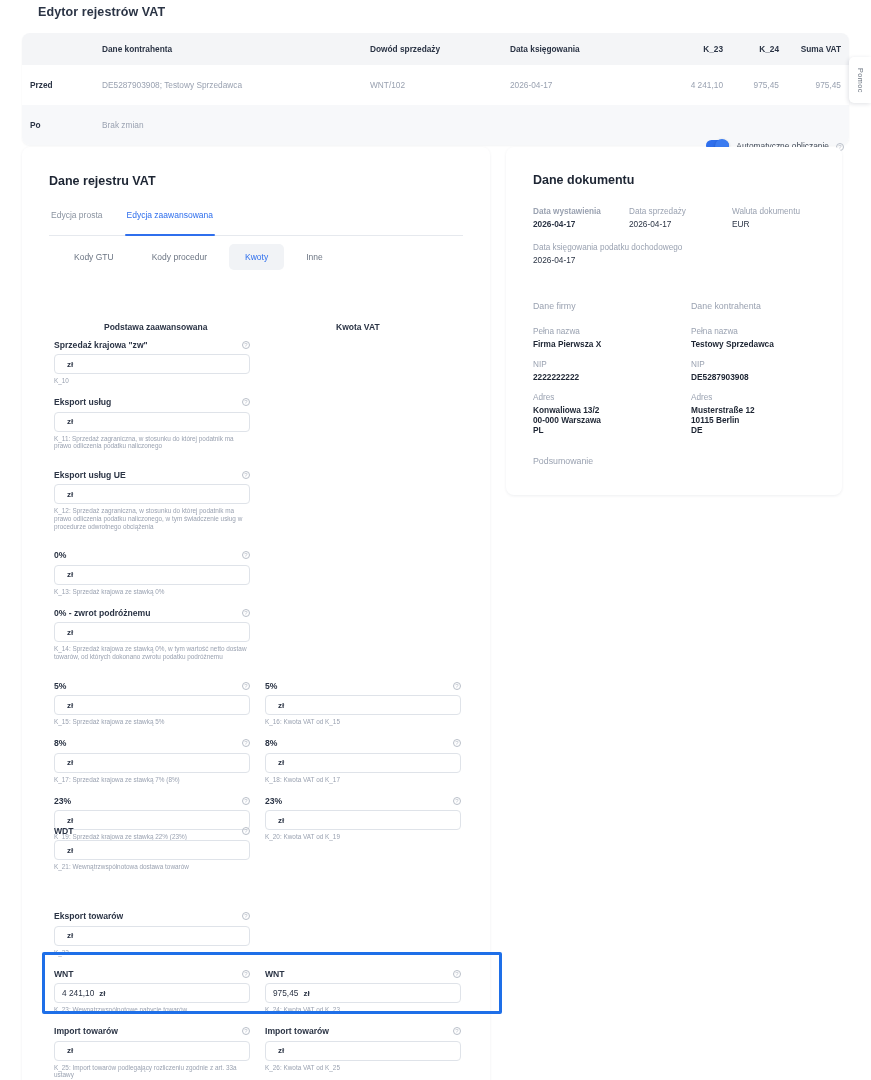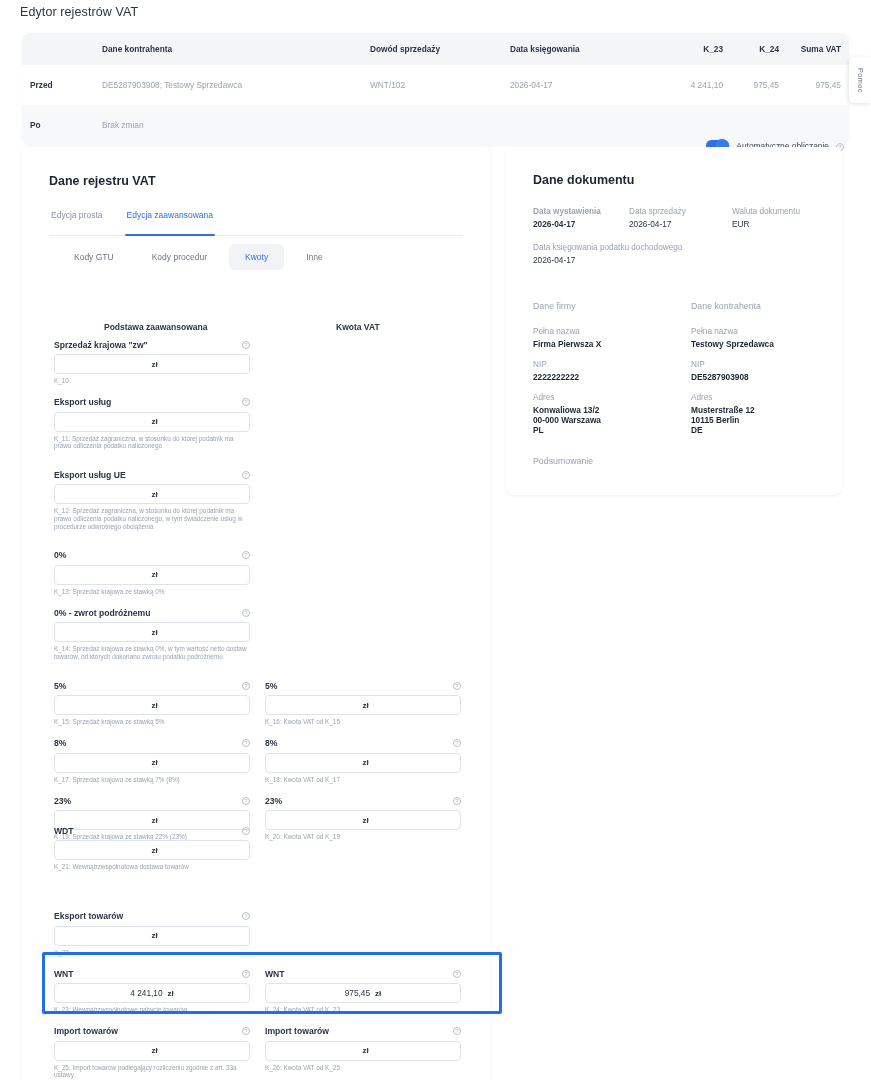--- a/index.html
+++ b/index.html
@@ -8,22 +8,22 @@
     width:871px; height:1080px; overflow:hidden;
     background:#ffffff;
     font-family:"Liberation Sans", sans-serif;
     color:#2b3445;
     -webkit-font-smoothing:antialiased;
   }
   .page { position:relative; width:871px; height:1080px; }
 
   
   .page-title {
-    position:absolute; left:20px; top:5px;
-    font-size:12.5px; font-weight:400; color:#2b3445; letter-spacing:.1px;
+    position:absolute; left:38px; top:5px;
+    font-size:12.5px; font-weight:700; color:#2b3445; letter-spacing:.1px;
   }
 
   
   .diff-card {
     position:absolute; left:22px; top:33px; width:827px;
     border-radius:8px; overflow:hidden;
     box-shadow:0 1px 2px rgba(20,30,60,.05);
     background:#fff;
   }
   .diff-table { width:100%; border-collapse:collapse; table-layout:fixed; }
@@ -129,21 +129,21 @@
   .f-label-row { display:flex; align-items:center; justify-content:space-between; height:13px; }
   .f-label { font-size:8.6px; font-weight:600; color:#2b3445; white-space:nowrap; }
   .help-i {
     width:8px; height:8px; border-radius:50%;
     border:1px solid #b9bfc9; color:#b9bfc9;
     font-size:6px; line-height:6.5px; text-align:center;
     cursor:pointer; flex:0 0 auto;
   }
   .f-input {
     margin-top:3px; height:20px; border:1px solid #dfe3e9; border-radius:4px;
-    background:#fff; display:flex; align-items:center; justify-content:center;
+    background:#fff; display:flex; align-items:center; justify-content:flex-start;
     gap:5px; padding:0 7px; cursor:text;
   }
   .f-val { font-size:8.3px; color:#2b3445; }
   .f-cur { font-size:8px; font-weight:600; color:#2b3445; }
   .f-hint {
     margin-top:3px; font-size:6.4px; line-height:7.6px; color:#9aa2b1;
   }
 
   
   .hl-box {

